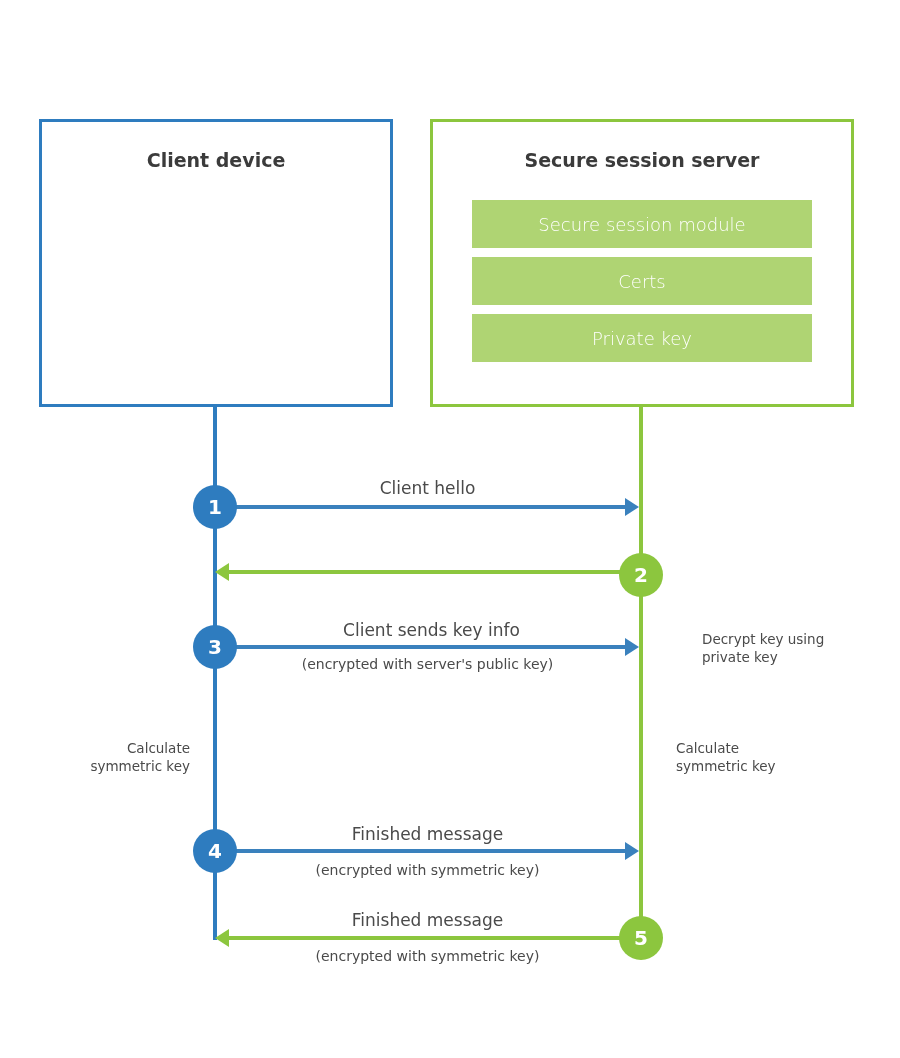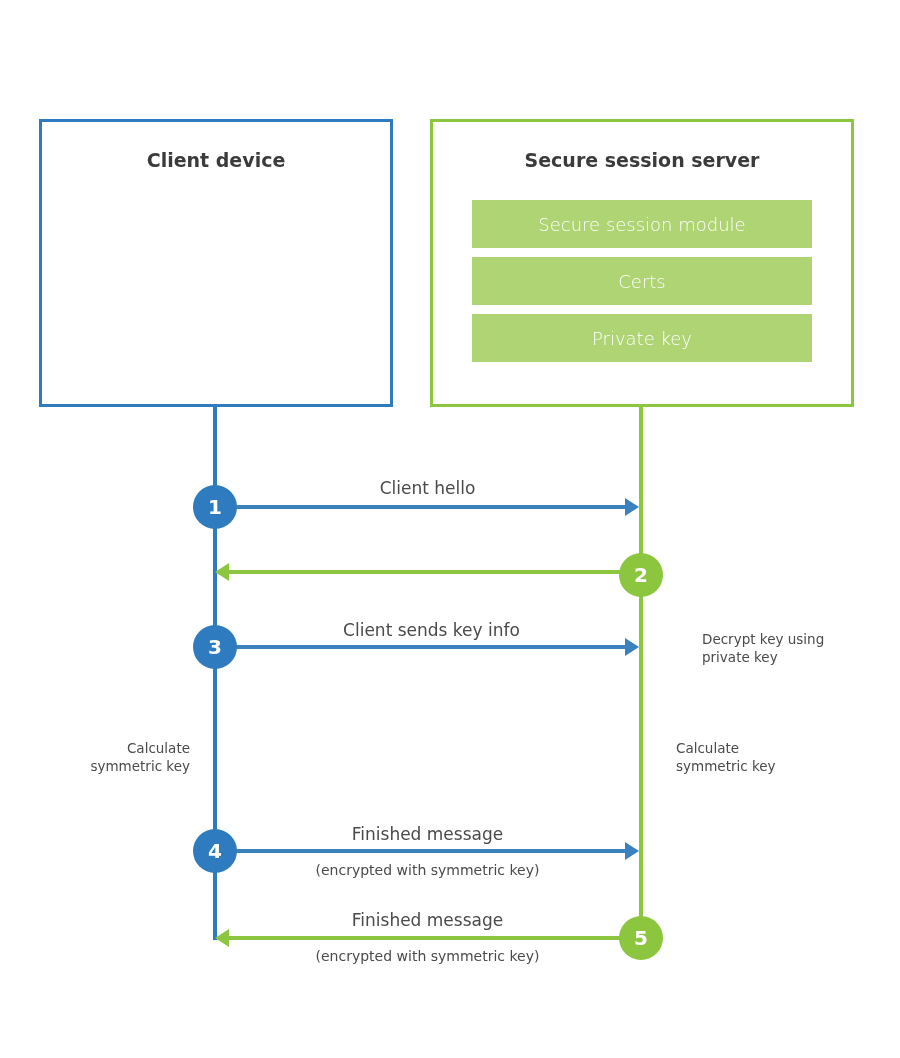--- a/index.html
+++ b/index.html
@@ -220,20 +220,21 @@
   <div class="msg-label" style="left:215px; top:478px; width:425px;">Client hello</div>
   <div class="step-circle blue" style="left:193px; top:485px;">1</div>
 
   <div class="msg-line green" style="left:229px; top:570px; width:412px;"></div>
   <div class="arrow-head left green" style="left:215px; top:563px;"></div>
   <div class="step-circle green" style="left:619px; top:553px;">2</div>
 
   <div class="msg-line blue" style="left:215px; top:645px; width:410px;"></div>
   <div class="arrow-head right blue" style="left:625px; top:638px;"></div>
   <div class="msg-label" style="left:219px; top:620px; width:425px;">Client sends key info</div>
+  <div class="msg-sublabel" style="left:215px; top:656px; width:425px;">(encrypted with server's public key)</div>
   <div class="step-circle blue" style="left:193px; top:625px;">3</div>
 
   <div class="side-note left-align" style="left:674px; top:630px; width:190px;margin-left:28px;">Decrypt key using
 private key</div>
 
   <div class="side-note right-align" style="left:35px; top:739px; width:155px;">Calculate
 symmetric key</div>
   <div class="side-note left-align" style="left:676px; top:739px; width:180px;">Calculate
 symmetric key</div>
 

